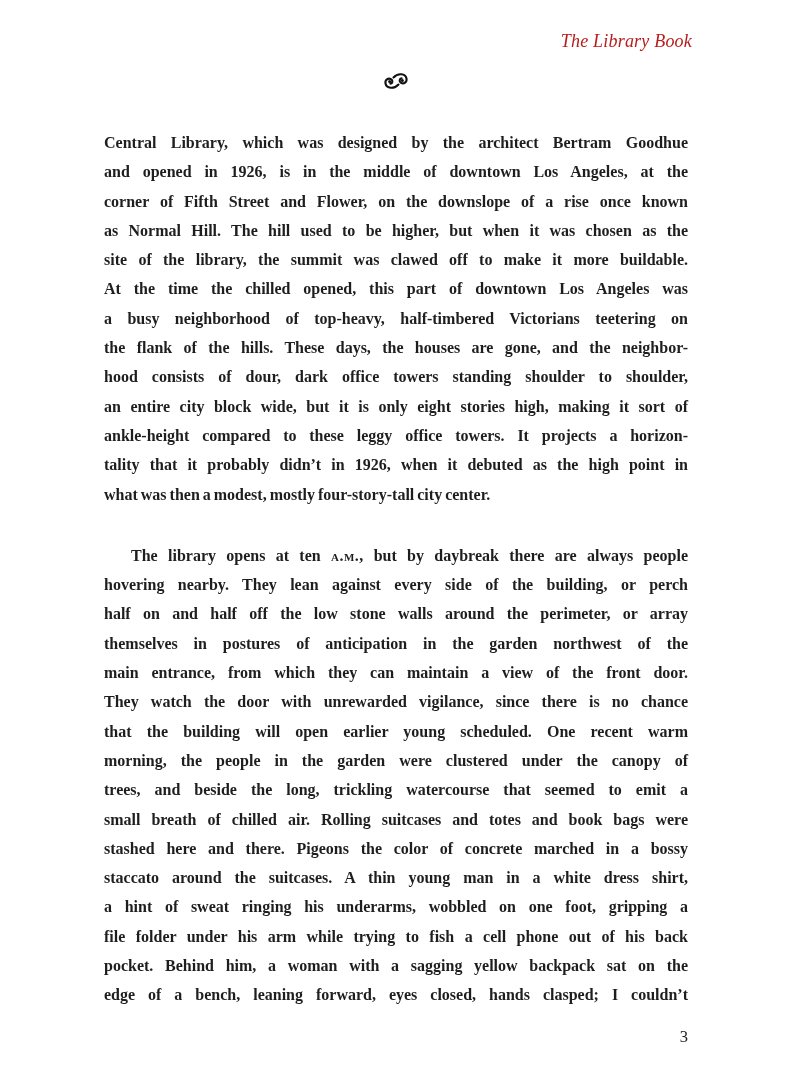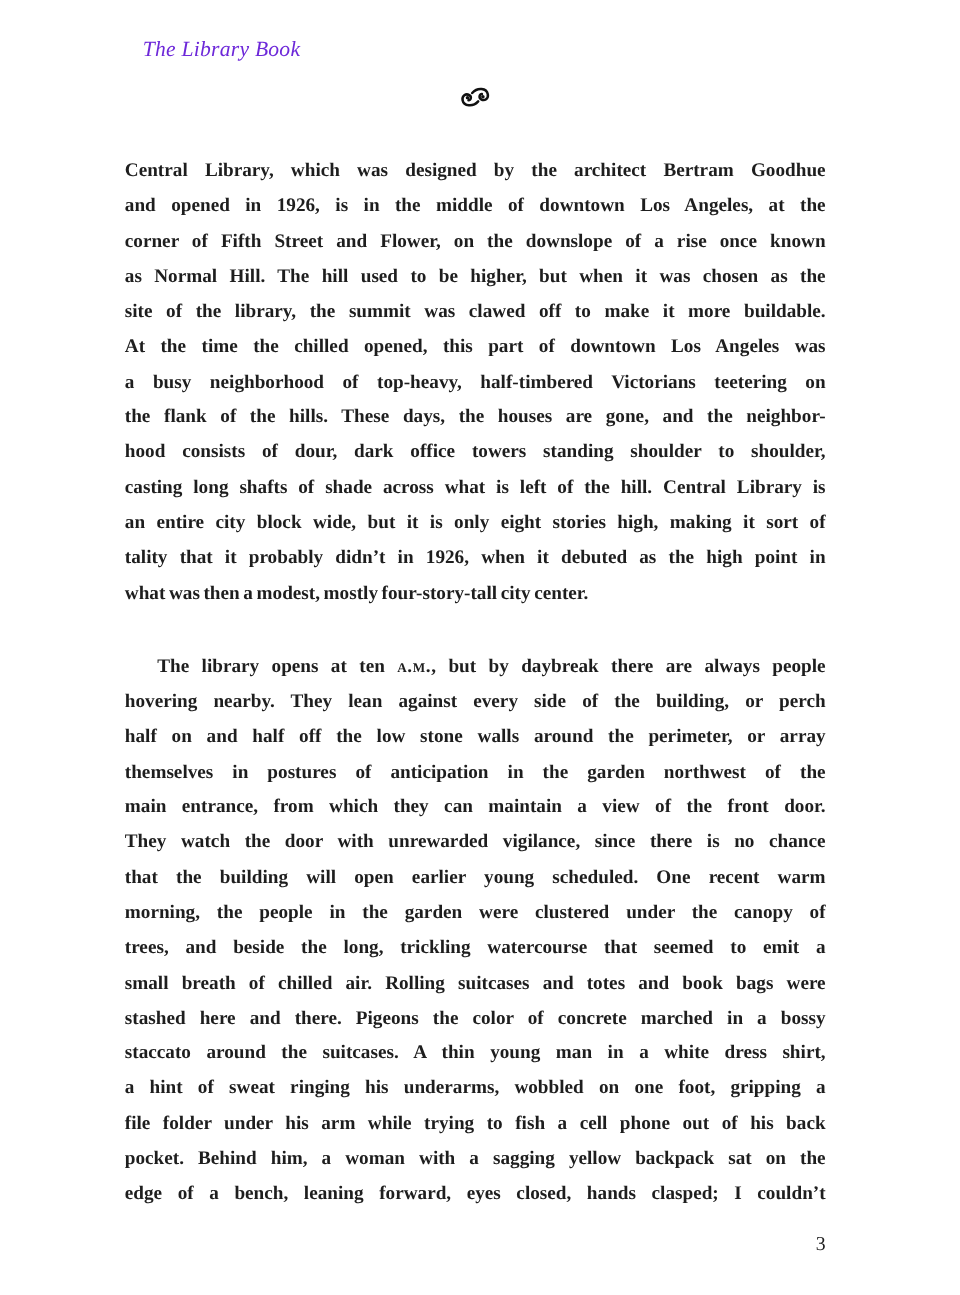--- a/index.html
+++ b/index.html
@@ -9,27 +9,27 @@
     height: 1079px;
     background: #ffffff;
     font-family: "Liberation Serif", serif;
     color: #1e1e1e;
     overflow: hidden;
     margin: 0 auto;
   }
   .running-header {
     position: absolute;
     top: 31px;
-    left: 119px;
+    left: 108px;
     width: 584px;
-    text-align: left;
+    text-align: right;
     font-style: italic;
     font-size: 18px;
     letter-spacing: 0.2px;
-    color: #6d28d9;
+    color: #b91c1c;
   }
   .ornament-wrap {
     position: absolute;
     top: 72px;
     left: 104px;
     width: 584px;
     text-align: center;
   }
   .ornament-wrap svg { display: inline-block; }
   .body-text {
@@ -92,22 +92,22 @@
 
     <div class="line">Central Library, which was designed by the architect Bertram Goodhue</div>
     <div class="line">and opened in 1926, is in the middle of downtown Los Angeles, at the</div>
     <div class="line">corner of Fifth Street and Flower, on the downslope of a rise once known</div>
     <div class="line">as Normal Hill. The hill used to be higher, but when it was chosen as the</div>
     <div class="line">site of the library, the summit was clawed off to make it more buildable.</div>
     <div class="line">At the time the chilled opened, this part of downtown Los Angeles was</div>
     <div class="line">a busy neighborhood of top-heavy, half-timbered Victorians teetering on</div>
     <div class="line">the flank of the hills. These days, the houses are gone, and the neighbor-</div>
     <div class="line">hood consists of dour, dark office towers standing shoulder to shoulder,</div>
-    <div class="line">casting long shafts of shade across what is left of the hill. Central Library is</div>
     <div class="line">an entire city block wide, but it is only eight stories high, making it sort of</div>
+    <div class="line">ankle-height compared to these leggy office towers. It projects a horizon-</div>
     <div class="line">tality that it probably didn’t in 1926, when it debuted as the high point in</div>
     <div class="line para-end">what was then a modest, mostly four-story-tall city center.</div>
 
     <div class="line indent"><span>The library opens at ten </span><span class="sc">a.m.</span><span>, but by daybreak there are always people</span></div>
     <div class="line">hovering nearby. They lean against every side of the building, or perch</div>
     <div class="line">half on and half off the low stone walls around the perimeter, or array</div>
     <div class="line">themselves in postures of anticipation in the garden northwest of the</div>
     <div class="line">main entrance, from which they can maintain a view of the front door.</div>
     <div class="line">They watch the door with unrewarded vigilance, since there is no chance</div>
     <div class="line">that the building will open earlier young scheduled. One recent warm</div>

